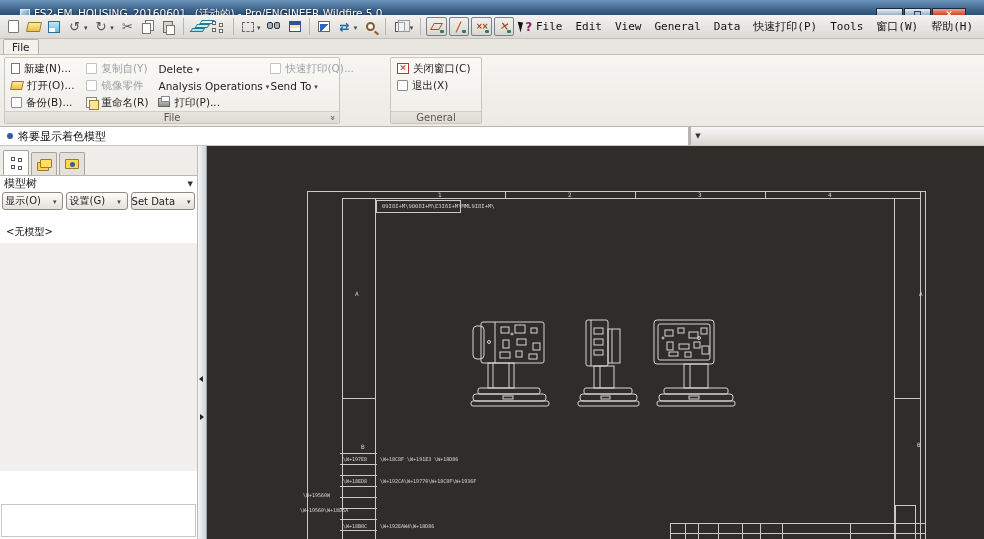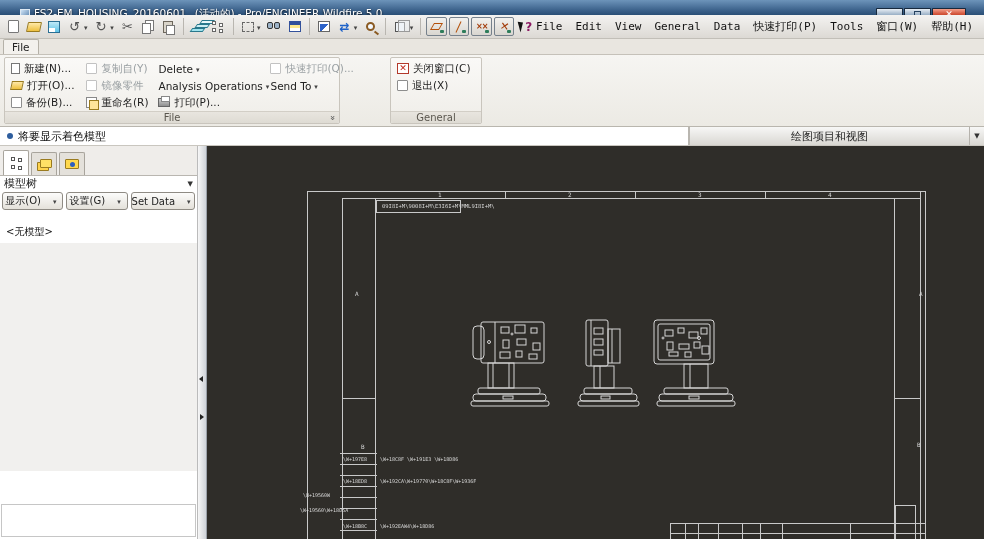--- a/index.html
+++ b/index.html
@@ -355,21 +355,20 @@
 
     </div>
   </div>
 
   <div class="infobar">
     <div class="msgbar">
       <span class="msg-dot"></span>
       <span class="msg-text">将要显示着色模型</span>
     </div>
     <div class="drawbar">
-      <span class="drawbar-label">绘图项目和视图</span>
       <span class="drawbar-arrow">▼</span>
     </div>
   </div>
 
   <div class="main">
 
     <div class="navigator">
       <div class="nav-tabs">
         <div class="nav-tab active">
             <span class="t-tree">

